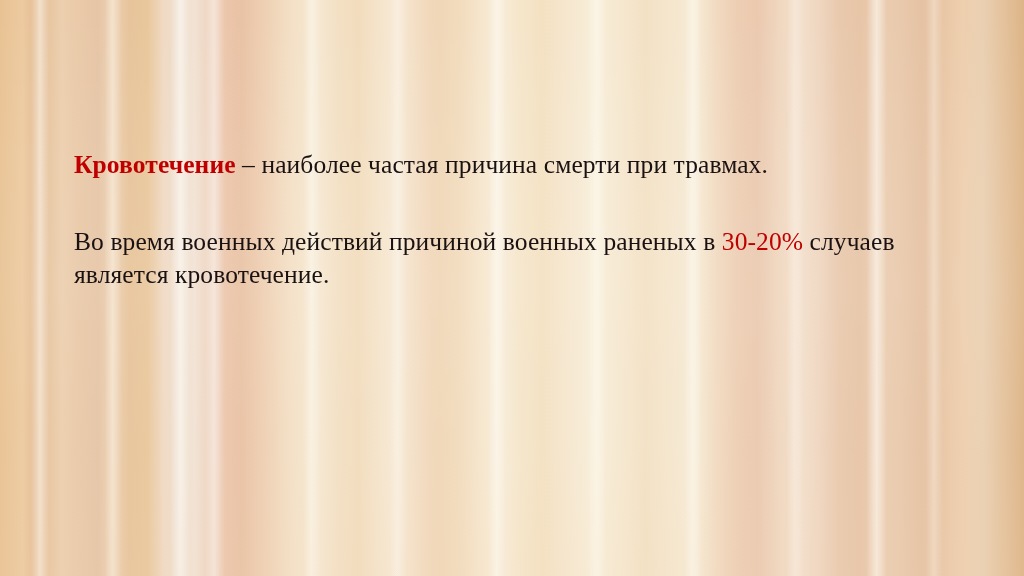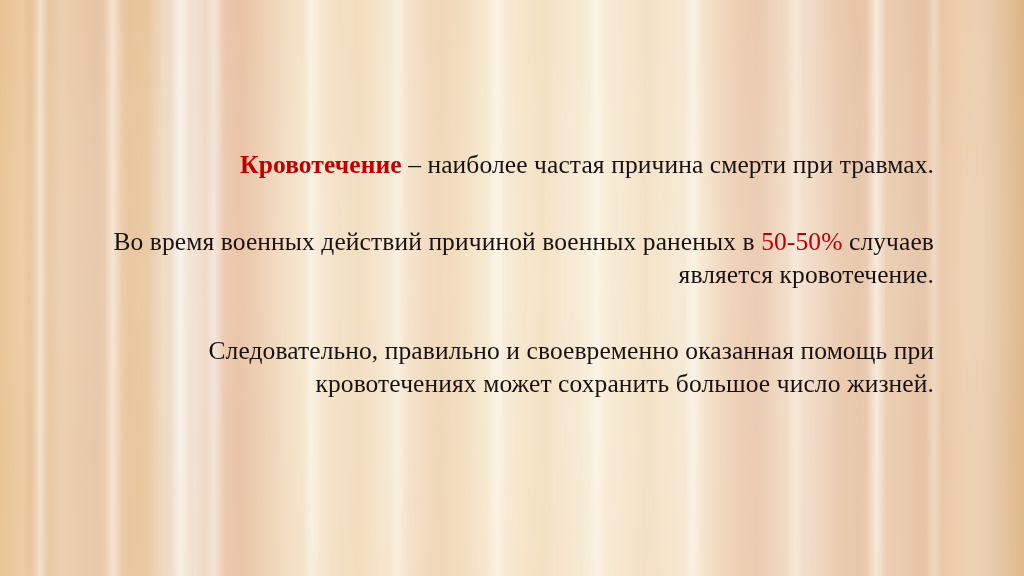--- a/index.html
+++ b/index.html
@@ -145,21 +145,21 @@
     left: 74px;
     top: 148px;
     width: 860px;
   }
 
   .para {
     color: #1a1212;
     font-size: 25.5px;
     line-height: 33px;
     letter-spacing: 0.1px;
-    text-align: right;
+    text-align: left;
     margin: 0;
   }
 
   #para-1 { margin-bottom: 44px; }
   #para-2 { margin-bottom: 43px; }
   #para-3 { margin-bottom: 0; }
 
   .lead {
     font-weight: bold;
     color: #c00000;
@@ -181,21 +181,18 @@
   <div class="bg-layer" id="bg-wash"></div>
   <div class="bg-layer" id="bg-vtone"></div>
 
   <div id="content">
 
     <p class="para" id="para-1">
       <span class="lead">Кровотечение</span><span> – наиболее частая причина смерти при травмах.</span>
     </p>
 
     <p class="para" id="para-2">
-      <span>Во время военных действий причиной военных раненых в </span><span class="accent nowrap">50-50%</span><span> случаев является кровотечение.</span>
+      <span>Во время военных действий причиной военных раненых в </span><span class="accent nowrap">30-20%</span><span> случаев является кровотечение.</span>
     </p>
 
-    <p class="para" id="para-3">
-      <span>Следовательно, правильно и своевременно оказанная помощь при кровотечениях может сохранить большое число жизней.</span>
-    </p>
 
   </div>
 </div>
 
 </body></html>

